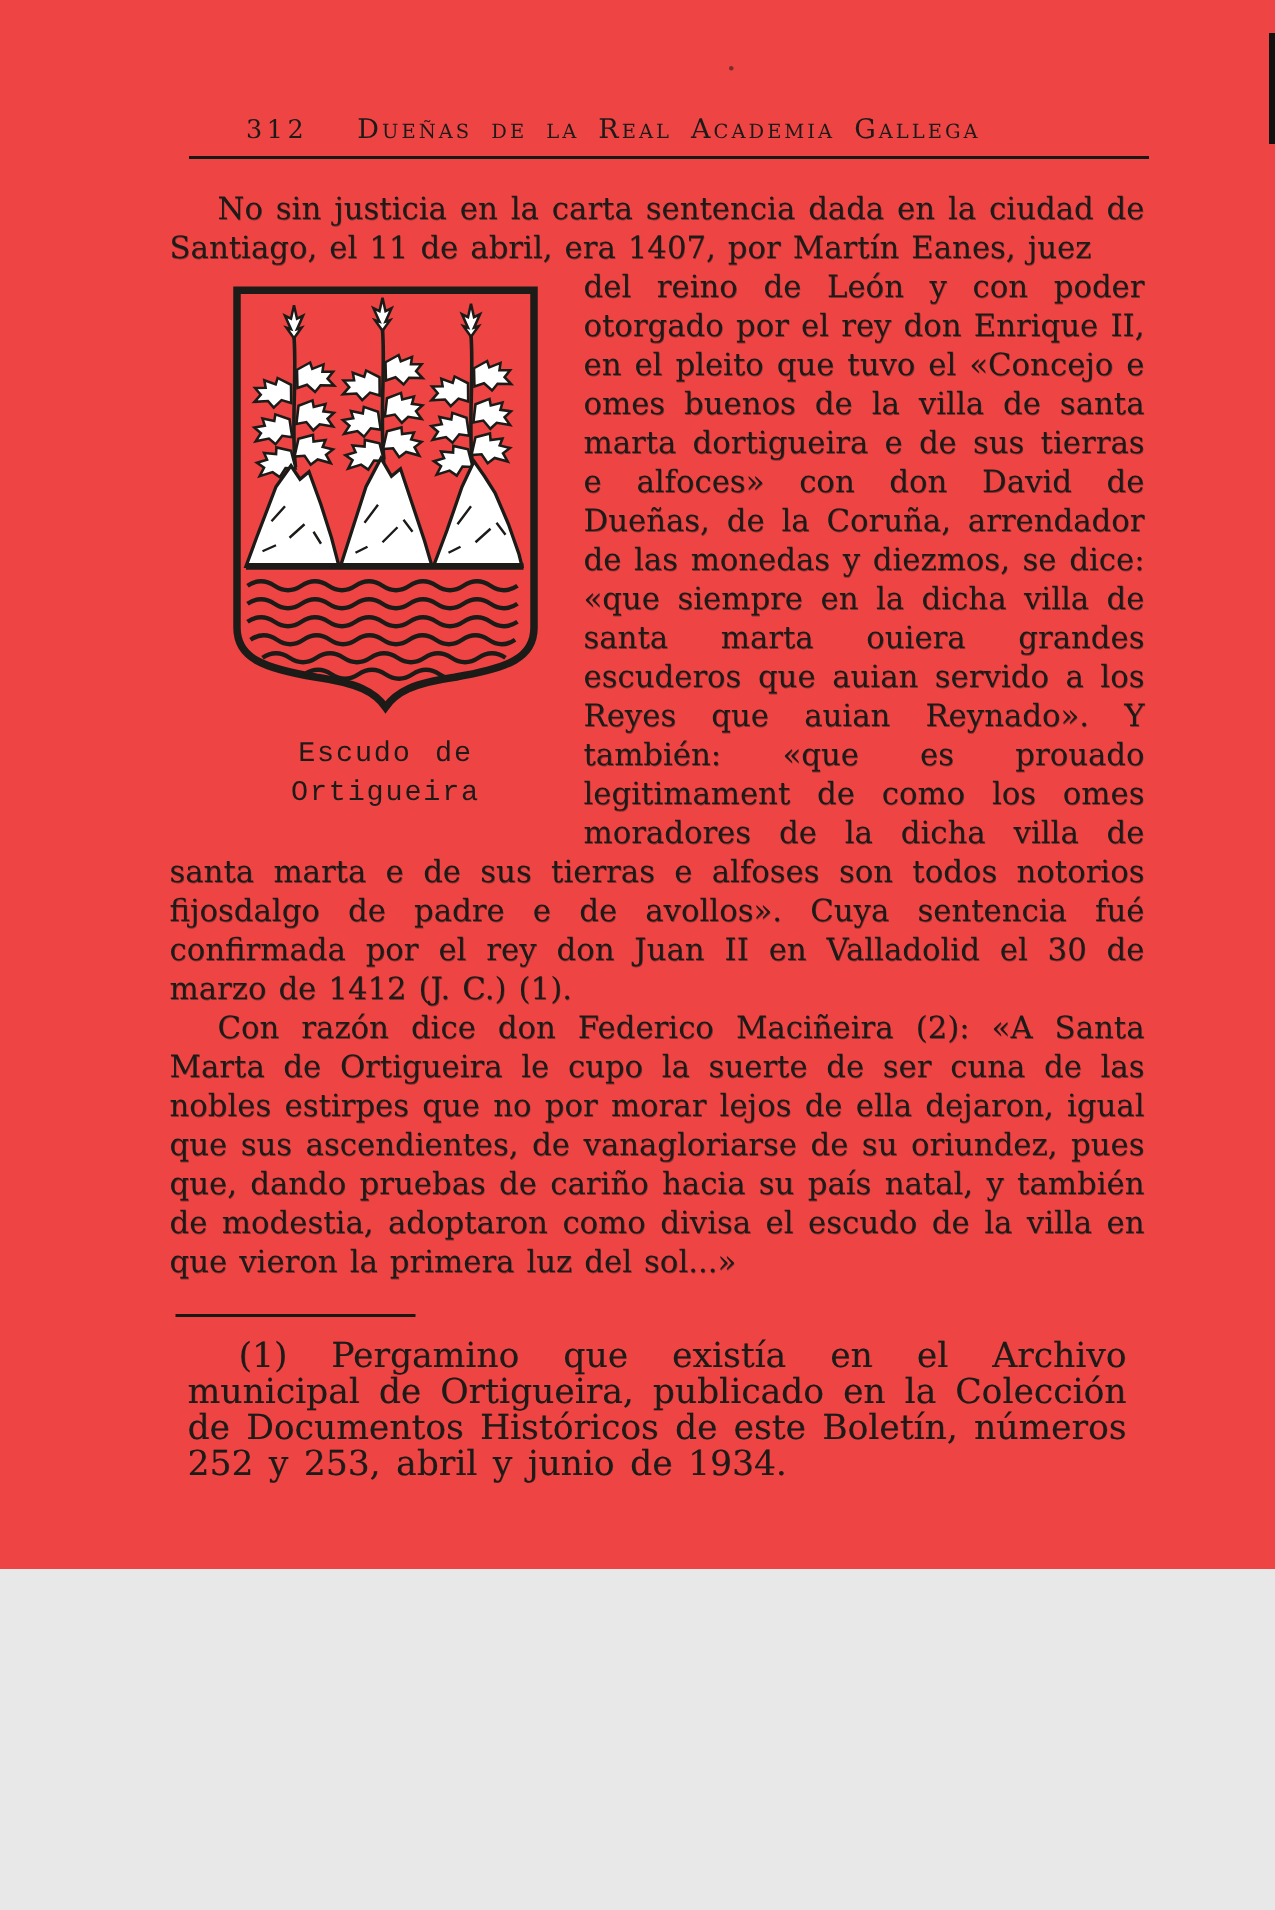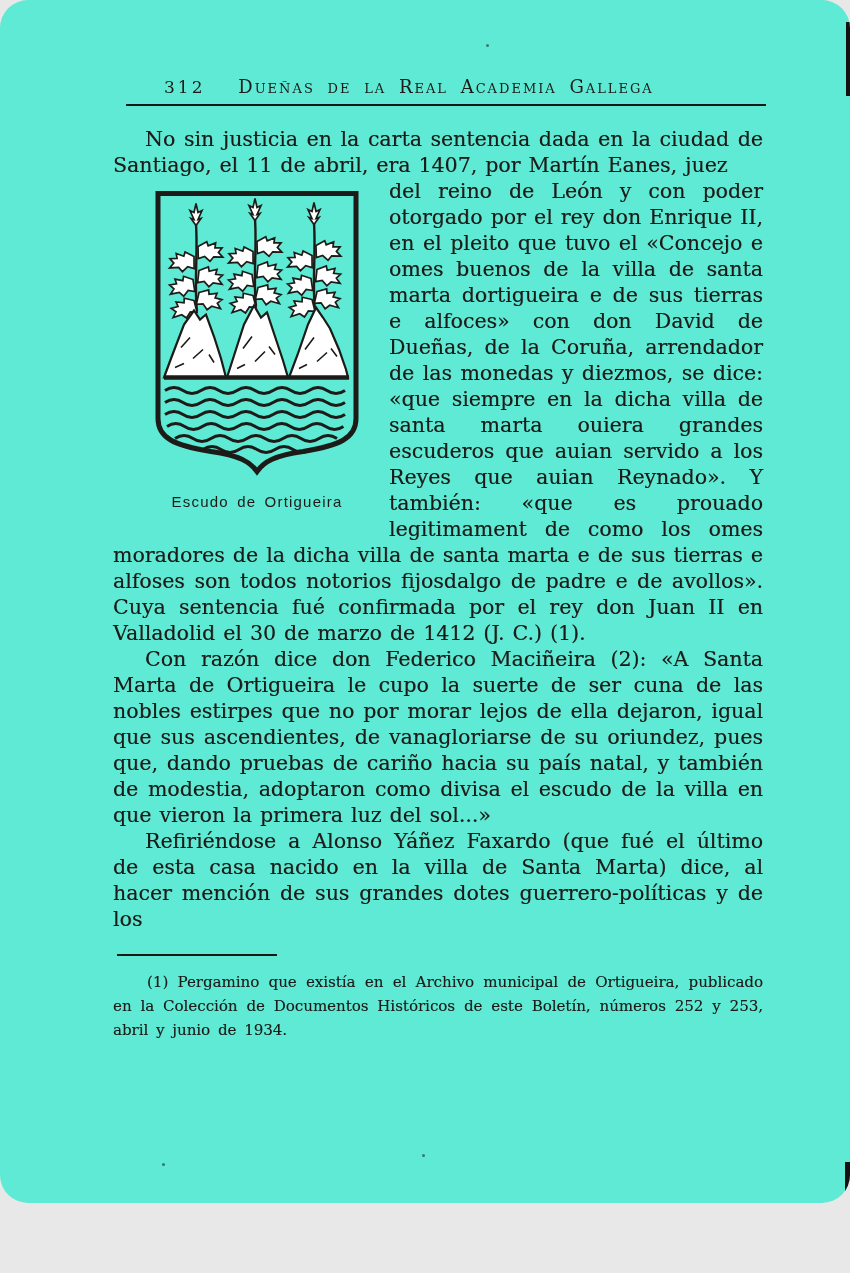--- a/index.html
+++ b/index.html
@@ -3,26 +3,25 @@
 <meta charset="utf-8">
 <style>
   html, body {
     margin: 0;
     padding: 0;
     background: #e8e8e8;
   }
   .sheet {
     position: relative;
     width: 850px;
-    height: 1203px;
-    background: #5eead4;
+    height: 1046px;
+    background: #ef4444;
     overflow: hidden;
     font-family: "DejaVu Serif", "Liberation Serif", serif;
     color: #1d1b18;
-    border-radius: 28px;
   }
   .content {
     position: absolute;
     left: 113px;
     top: 76px;
     width: 650px;
   }
   
   .running-head {
     position: relative;
@@ -65,40 +64,40 @@
     width: 212px;
     margin: 8px 26px 10px 38px;
     padding: 0;
   }
   figure.escudo svg {
     display: block;
   }
   figure.escudo figcaption {
     margin-top: 10px;
     text-align: center;
-    font-size: 15px;
+    font-size: 19px;
     letter-spacing: 1.2px;
     word-spacing: 3px;
-    font-family: Liberation Sans, sans-serif;
+    font-family: Liberation Mono, monospace;
     text-shadow: none;
   }
   
   .footnotes {
     margin-top: 22px;
   }
   .fn-rule {
     width: 160px;
     height: 2px;
     background: #1a1814;
     margin: 0 0 14px 4px;
   }
   .footnotes p {
-    margin: 0;
+    margin: 12px;
     text-indent: 34px;
-    font-size: 15px;
+    font-size: 23px;
     line-height: 24px;
     text-align: justify;
     word-spacing: 3px;
     text-shadow: 0.3px 0.3px 0 rgba(20,18,15,0.4);
   }
   
   .edge-mark {
     position: absolute;
     background: #141210;
   }
@@ -178,21 +177,20 @@
               </g>
             </g>
           </svg>
           <figcaption>Escudo de Ortigueira</figcaption>
         </figure>
         <span>del reino de León y con poder otorgado por el rey don Enrique II, en el pleito que tuvo el «Concejo e omes buenos de la villa de santa marta dortigueira e de sus tierras e alfoces» con don David de Dueñas, de la Coruña, arrendador de las monedas y diezmos, se dice: «que siempre en la dicha villa de santa marta ouiera grandes escuderos que auian servido a los Reyes que auian Reynado». Y también: «que es prouado legitimament de como los omes moradores de la dicha villa de santa marta e de sus tierras e alfoses son todos notorios fijosdalgo de padre e de avollos». Cuya sentencia fué confirmada por el rey don Juan II en Valladolid el 30 de marzo de 1412 (J. C.) (1).</span>
       <p></p>
 
       <p>Con razón dice don Federico Maciñeira (2): «A Santa Marta de Ortigueira le cupo la suerte de ser cuna de las nobles estirpes que no por morar lejos de ella dejaron, igual que sus ascendientes, de vanagloriarse de su oriundez, pues que, dando pruebas de cariño hacia su país natal, y también de modestia, adoptaron como divisa el escudo de la villa en que vieron la primera luz del sol...»</p>
 
-      <p>Refiriéndose a Alonso Yáñez Faxardo (que fué el último de esta casa nacido en la villa de Santa Marta) dice, al hacer mención de sus grandes dotes guerrero-políticas y de los</p>
 
     </div>
 
     <div class="footnotes">
       <div class="fn-rule"></div>
       <p>(1)  Pergamino que existía en el Archivo municipal de Ortigueira, publicado en la Colección de Documentos Históricos de este Boletín, números 252 y 253, abril y junio de 1934.</p>
     </div>
 
   </div>
 

